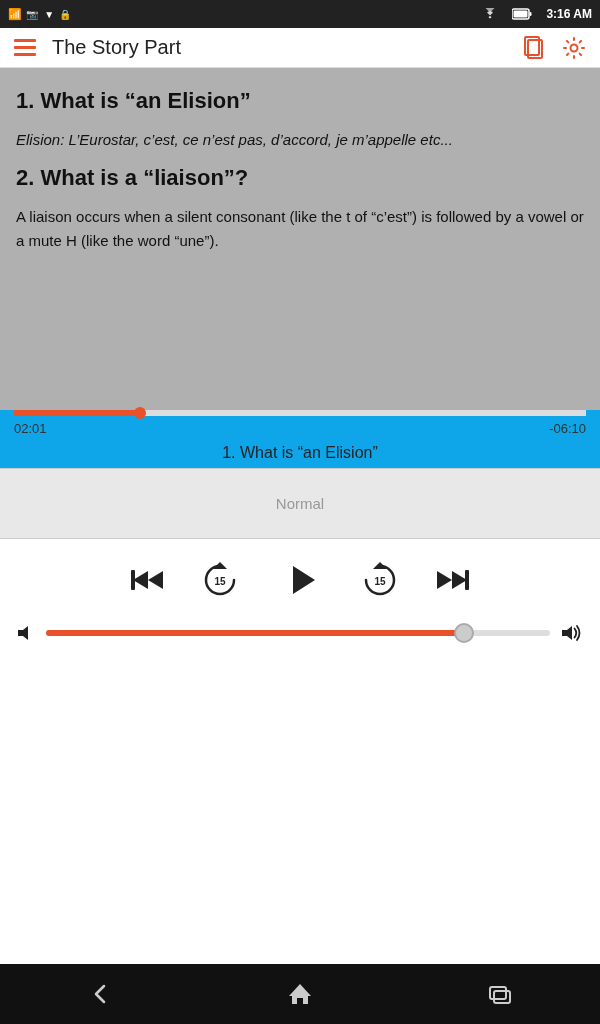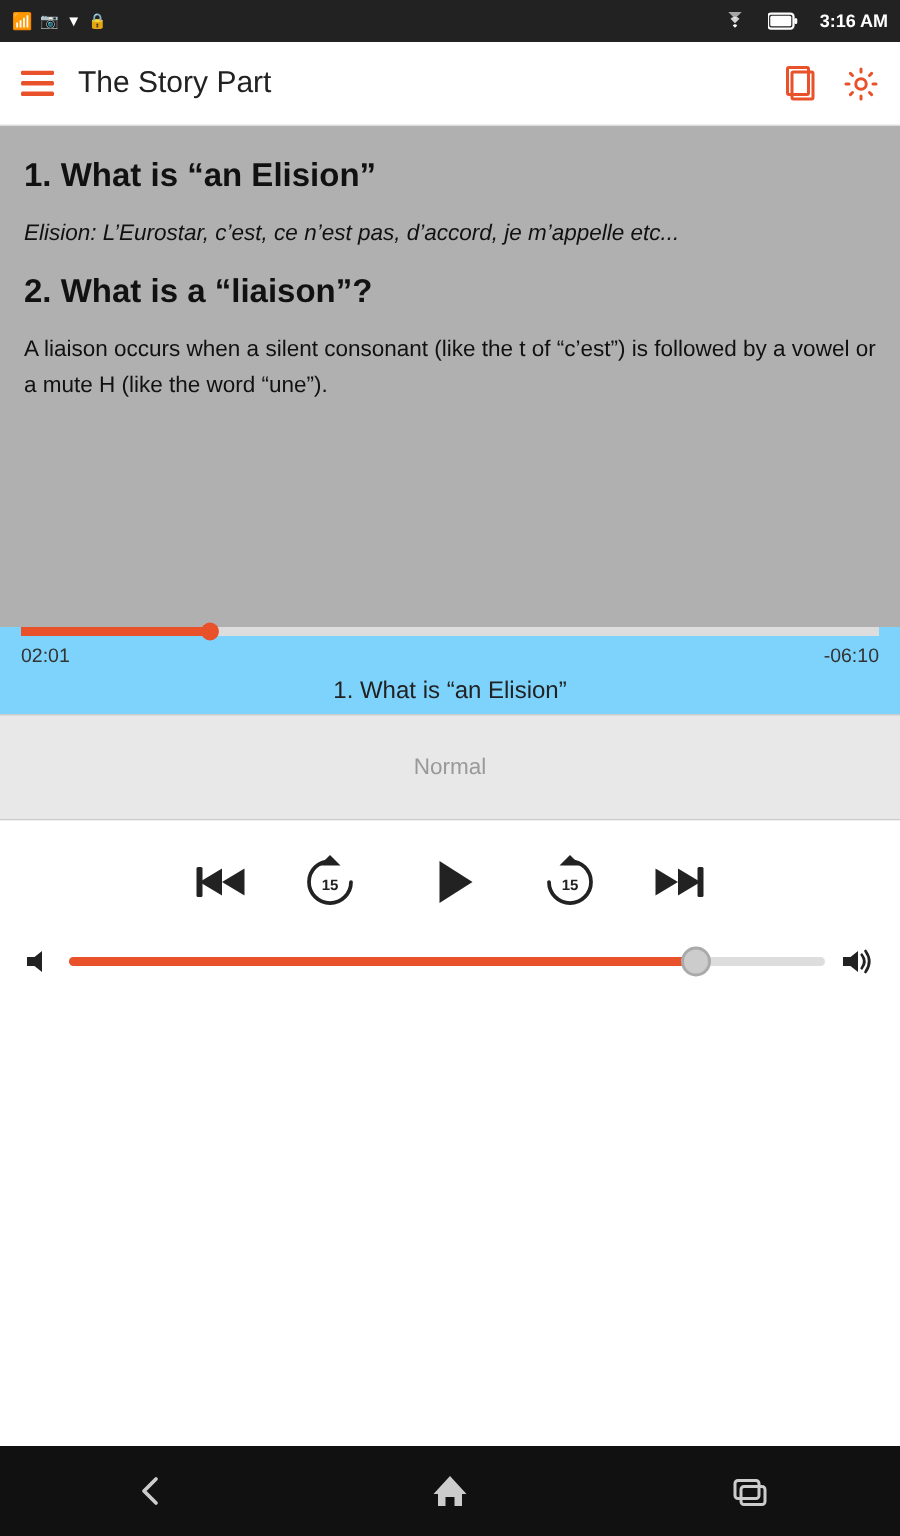--- a/index.html
+++ b/index.html
@@ -16,21 +16,21 @@
       padding: 0 8px;
       font-size: 11px;
       flex-shrink: 0;
     }
     .status-left { display: flex; align-items: center; gap: 5px; }
     .status-right { display: flex; align-items: center; gap: 14px; }
 
     
     .app-bar {
       background: #fff;
-      height: 56px;
+      height: 40px;
       display: flex;
       align-items: center;
       padding: 0 14px;
       border-bottom: 1px solid #ddd;
       flex-shrink: 0;
     }
     .app-bar-title {
       flex: 1;
       font-size: 20px;
       font-weight: 400;
@@ -60,21 +60,21 @@
     }
     .content p.italic {
       font-style: italic;
     }
     .content h2.section2 {
       margin-top: 10px;
     }
 
     
     .progress-area {
-      background: #7dd3fc;
+      background: #0ea5e9;
       padding: 0 14px;
       flex-shrink: 0;
     }
     .seek-bar-container {
       width: 100%;
       height: 6px;
       background: #ddd;
       position: relative;
       margin-top: 0;
     }

